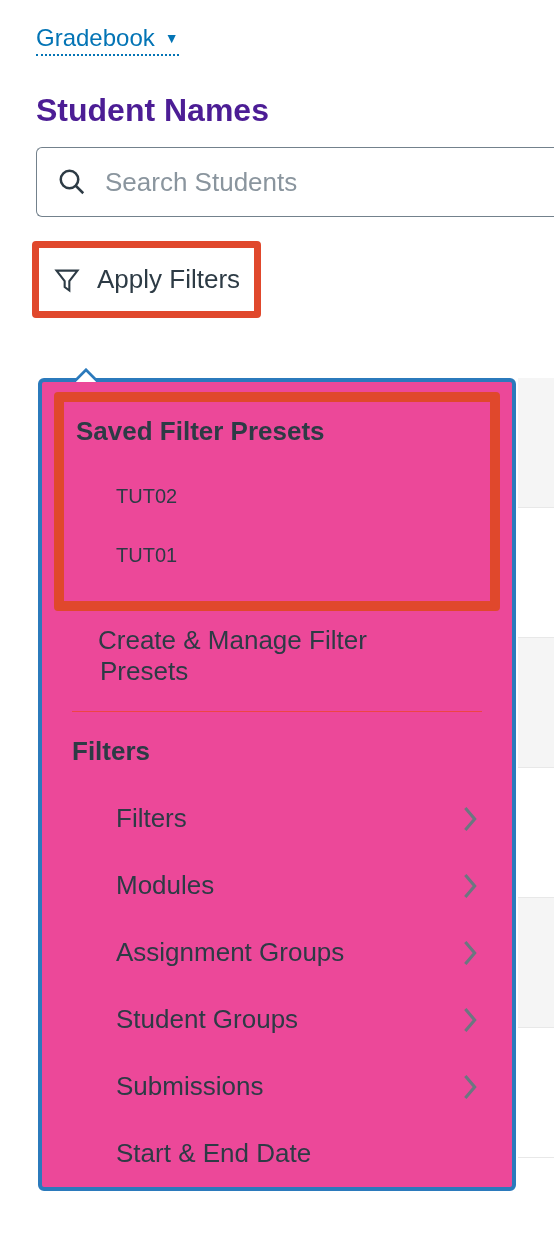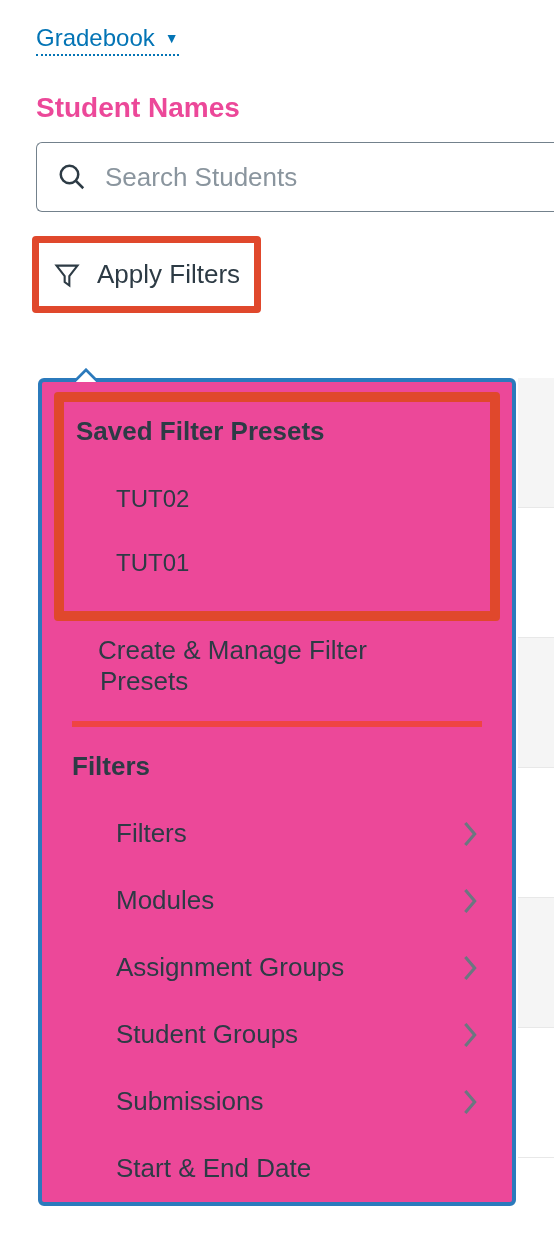--- a/index.html
+++ b/index.html
@@ -24,23 +24,23 @@
       text-decoration: none;
       border-bottom: 2px dotted #0374B5;
       margin: 24px 0 0 36px;
       padding-bottom: 2px;
     }
     .gradebook-link .caret {
       color: #0374B5;
       font-size: 14px;
     }
     .section-heading {
-      font-size: 28px;
+      font-size: 32px;
       font-weight: 700;
-      color: #ec4899;
+      color: #4c1d95;
       margin: 36px 8px 0 36px;
     }
     .search-wrapper {
       margin: 18px 0 0 36px;
       border: 1px solid #73818C;
       border-right: none;
       border-radius: 6px 0 0 6px;
       height: 70px;
       display: flex;
       align-items: center;
@@ -110,30 +110,30 @@
       margin: 10px 12px 8px 12px;
       padding: 6px 8px 16px 8px;
     }
     .saved-presets-heading {
       font-size: 26px;
       font-weight: 700;
       color: #2D3B45;
       padding: 8px 4px 20px 4px;
     }
     .preset-item {
-      font-size: 24px;
+      font-size: 20px;
       color: #2D3B45;
       padding: 18px 4px 18px 44px;
       cursor: pointer;
     }
     .manage-presets {
       font-size: 26px;
       color: #2D3B45;
       padding: 6px 28px 24px 28px;
-      border-bottom: 6px solid #ef4444;
+      border-bottom: 1px solid #ef4444;
       margin: 0 30px 0 30px;
       cursor: pointer;
     }
     .manage-presets-inner {
       margin-left: -2px;
     }
     .filters-heading {
       font-size: 26px;
       font-weight: 700;
       color: #2D3B45;

